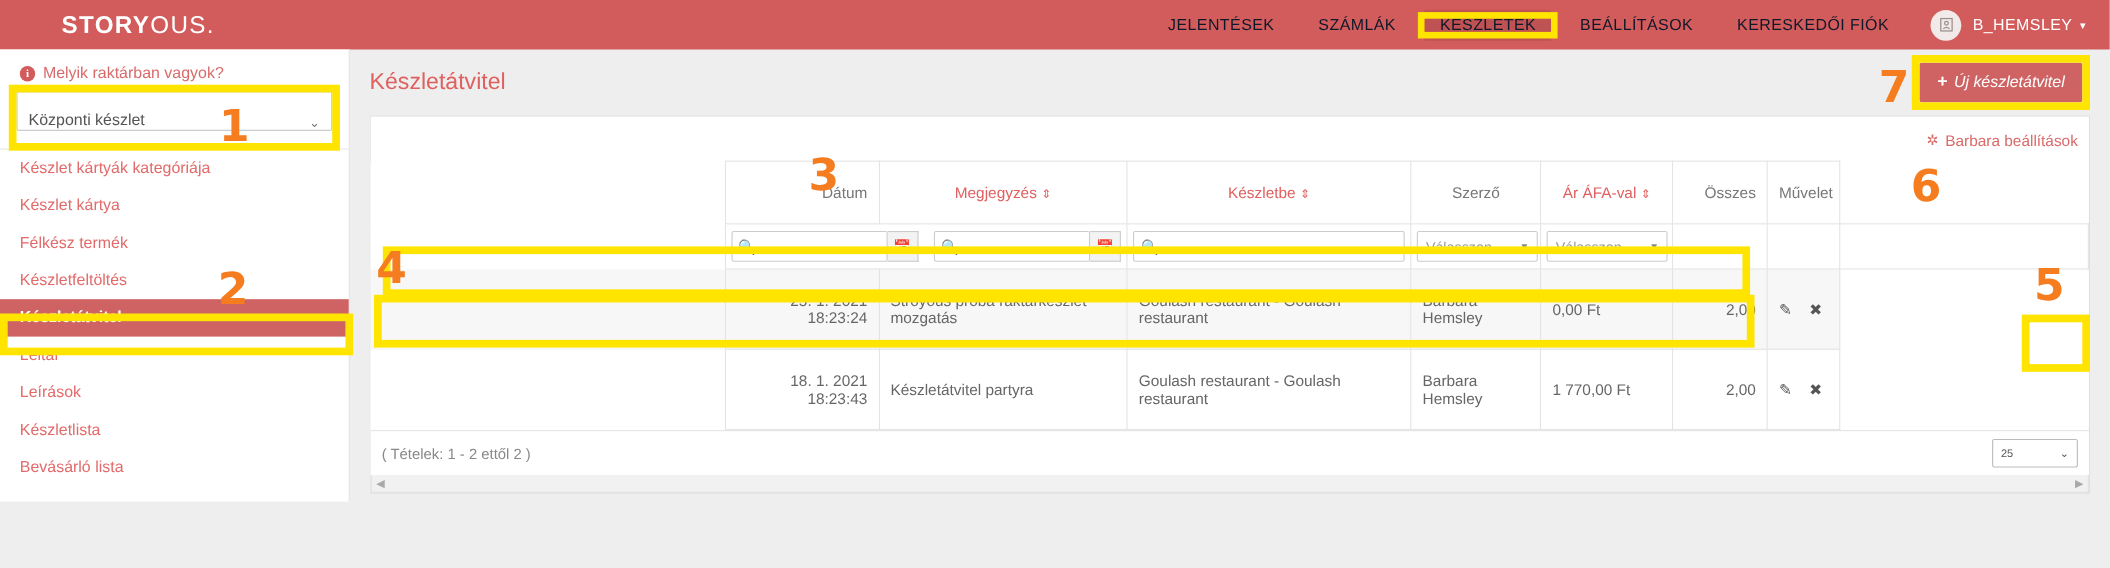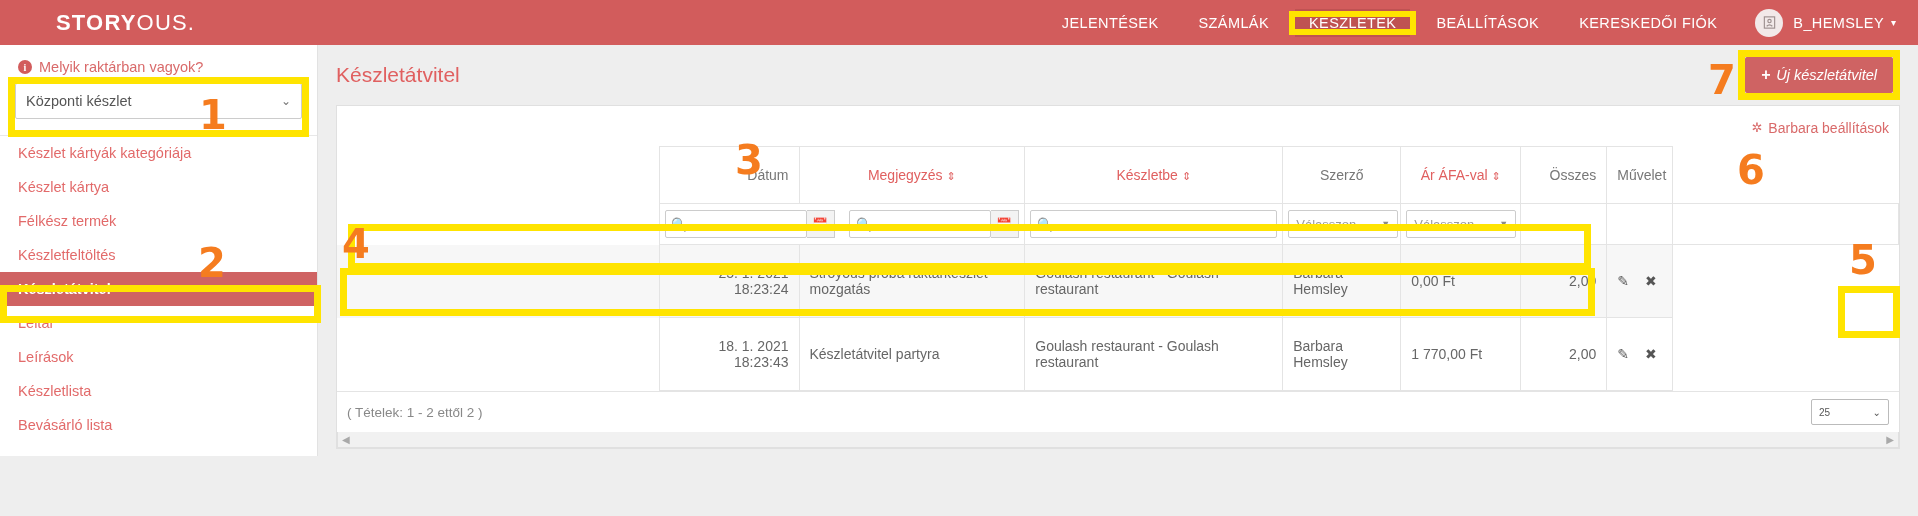--- a/index.html
+++ b/index.html
@@ -15,21 +15,21 @@
     height: 45px; width: 100%;
     background: #d25c5c;
     display: flex; align-items: center;
     position: relative;
   }
   .logo { margin-left: 56px; color: #ffffff; font-size: 22px; letter-spacing: 1.2px; }
   .logo .b { font-weight: bold; }
   .logo .l { font-weight: 300; }
   .navitems { margin-left: auto; display: flex; align-items: center; padding-right: 22px; }
   .navitem {
-    color: #ffffff; font-size: 14.5px; letter-spacing: .4px;
+    color: #0f172a; font-size: 14.5px; letter-spacing: .4px;
     padding: 6px 14px; text-decoration: none; white-space: nowrap;
   }
   .navitem.active { background: #bf5252; }
   .hl { position: relative; }
   .hl::after {
     content: ""; position: absolute; border: 6px solid #ffe400;
     pointer-events: none;
   }
   .navitem-wrap { position: relative; display: inline-block; margin: 0 6px; }
   .navitem-wrap.hl::after { left: -6px; top: -3px; right: -6px; bottom: -3px; }
@@ -57,21 +57,21 @@
   }
   .info-i {
     display: inline-flex; align-items: center; justify-content: center;
     width: 14px; height: 14px; border-radius: 50%;
     background: #d25c5c; color: #fff; font-size: 10px; font-weight: bold;
     margin-right: 7px; font-family: "Liberation Serif", serif;
   }
   .wh-select-box { position: relative; padding: 2px 15px 10px 15px; }
   .wh-select {
     width: 100%; height: 36px; border: 1px solid #ccc; background: #fff;
-    display: flex; align-items: center; justify-content: space-between;
+    display: flex; align-items: flex-end; justify-content: space-between;
     padding: 0 10px; color: #555; font-size: 14.5px; border-radius: 2px;
   }
   .wh-select .chev { color: #777; font-size: 12px; }
   .sb-hl-1 { position: absolute; left: 8px; right: 8px; top: -4px; height: 60px;
              border: 7px solid #ffe400; pointer-events: none; }
   .menu { border-top: 1px solid #e8e8e8; margin-top: 6px; }
   .menu-item {
     display: block; color: #e26a6a; font-size: 14.5px;
     padding: 9px 18px; text-decoration: none;
   }

